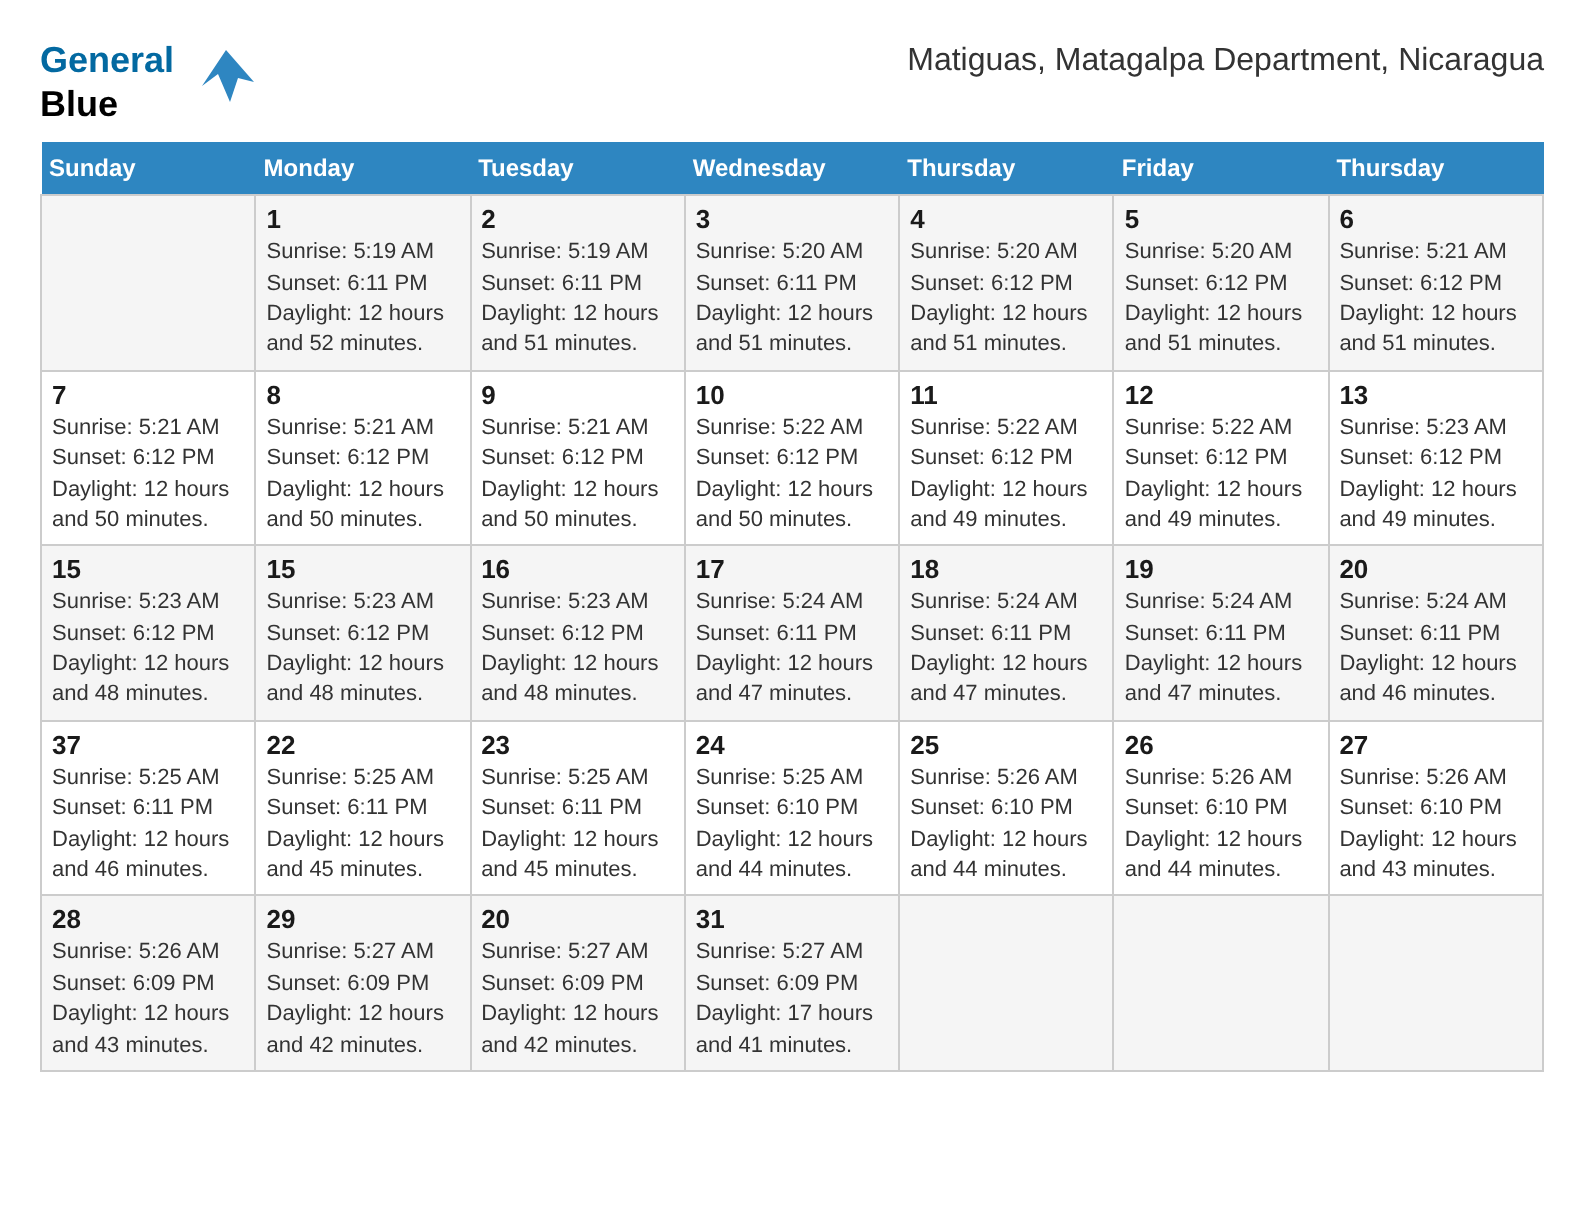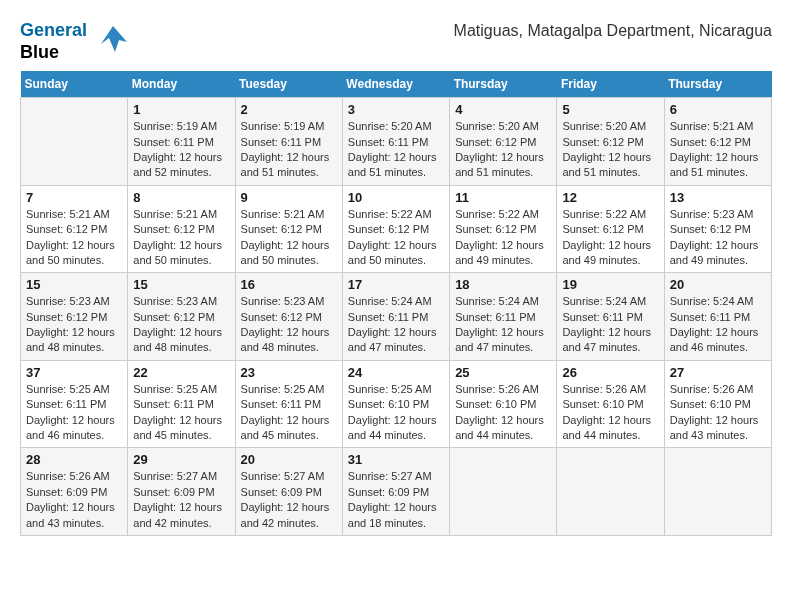--- a/index.html
+++ b/index.html
@@ -362,21 +362,21 @@
             <div>Sunrise: 5:27 AM</div>
             <div>Sunset: 6:09 PM</div>
             <div>Daylight: 12 hours and 42 minutes.</div>
           </div>
         </td>
         <td>
           <span class="day-number">31</span>
           <div class="day-info">
             <div>Sunrise: 5:27 AM</div>
             <div>Sunset: 6:09 PM</div>
-            <div>Daylight: 12 hours and 18 minutes.</div>
+            <div>Daylight: 17 hours and 41 minutes.</div>
           </div>
         </td>
         <td></td>
         <td></td>
         <td></td>
       </tr>
     </tbody>
 </table>
 
 </body></html>

